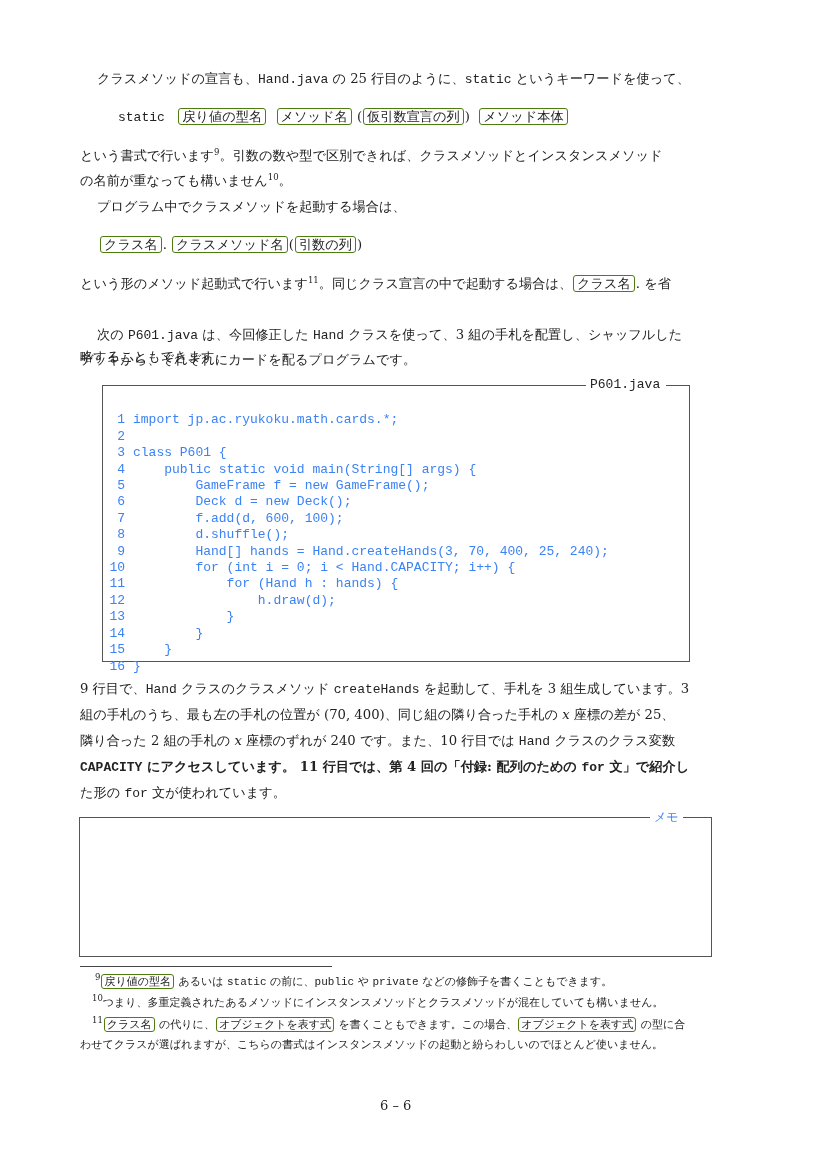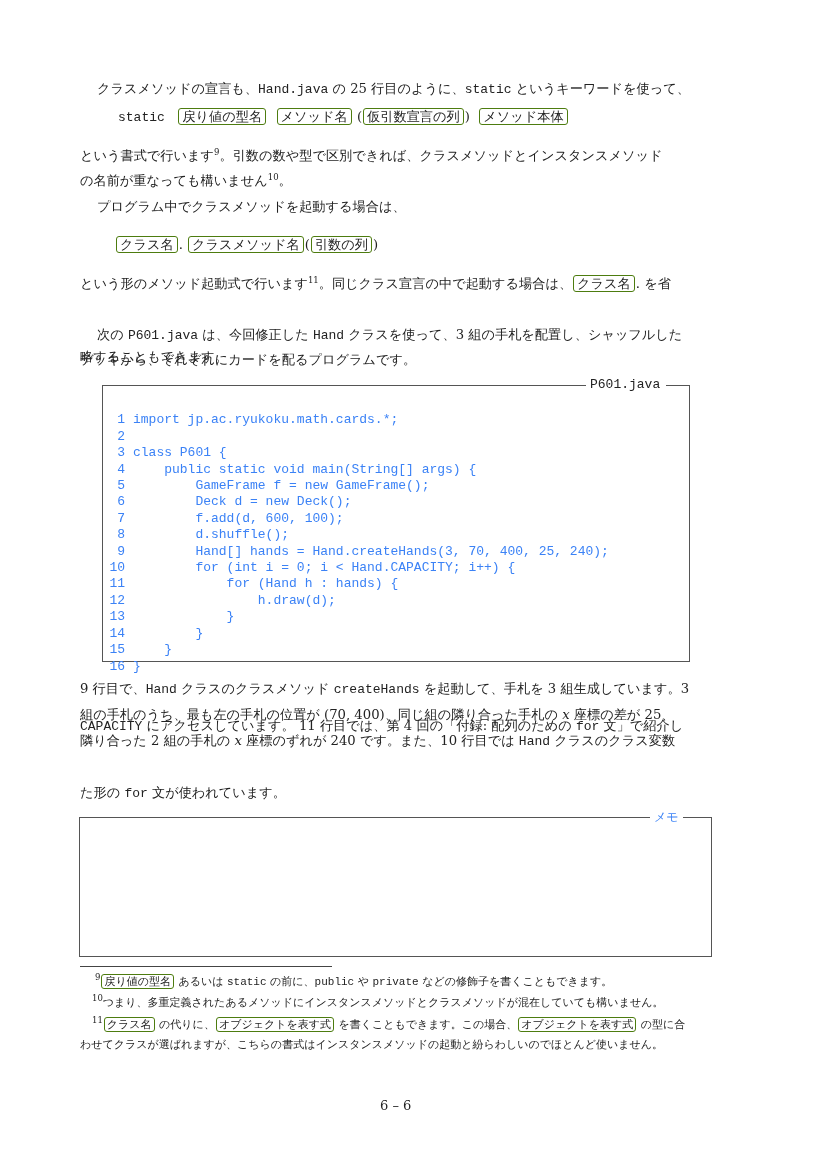--- a/index.html
+++ b/index.html
@@ -27,42 +27,42 @@
     }
     .code .ln { display: inline-block; width: 22px; text-align: right; margin-right: 8px; }
     .fn { position: absolute; white-space: nowrap; font-size: 11px; line-height: 16px; }
     .fn .box { line-height: 13px; padding: 0 2px; }
     .fn .tt { font-size: 11px; }
     .fnrule { position: absolute; left: 80px; top: 966px; width: 252px; border-top: 1px solid #444; }
   </style>
 </head>
 <body>
 
-<div class="line" style="left:97px; top:80px;">
+<div class="line" style="left:97px; top:70px;">
   <span>クラスメソッドの宣言も、</span><span class="tt">Hand.java</span><span> の 25 行目のように、</span><span class="tt">static</span><span> というキーワードを使って、</span>
 </div>
 
 <div class="line" style="left:118px; top:108px;">
   <span class="tt">static</span>&nbsp;&nbsp;
   <span class="box">戻り値の型名</span>&nbsp;
   <span class="box">メソッド名</span>
   <span>(</span><span class="box">仮引数宣言の列</span><span>)</span>&nbsp;
   <span class="box">メソッド本体</span>
 </div>
 
 <div class="line" style="left:80px; top:147px;">
   <span>という書式で行います</span><sup>9</sup><span>。引数の数や型で区別できれば、クラスメソッドとインスタンスメソッド</span>
 </div>
 <div class="line" style="left:80px; top:172px;">
   <span>の名前が重なっても構いません</span><sup>10</sup><span>。</span>
 </div>
 
 <div class="line" style="left:97px; top:198px;">プログラム中でクラスメソッドを起動する場合は、</div>
 
-<div class="line" style="left:115px; top:236px;">
+<div class="line" style="left:99px; top:236px;">
   <span class="box">クラス名</span><span>.</span>
   <span class="box">クラスメソッド名</span><span>(</span><span class="box">引数の列</span><span>)</span>
 </div>
 
 <div class="line" style="left:80px; top:275px;">
   <span>という形のメソッド起動式で行います</span><sup>11</sup><span>。同じクラス宣言の中で起動する場合は、</span><span class="box">クラス名</span><span>. を省</span>
 </div>
 <div class="line" style="left:80px; top:300px;margin-top:48px;">略することもできます。</div>
 
 <div class="line" style="left:97px; top:326px;">
@@ -81,21 +81,21 @@
 
 <div class="line" style="left:80px; top:680px;">
   <span>9 行目で、</span><span class="tt">Hand</span><span> クラスのクラスメソッド </span><span class="tt">createHands</span><span> を起動して、手札を 3 組生成しています。3</span>
 </div>
 <div class="line" style="left:80px; top:706px;">
   <span>組の手札のうち、最も左の手札の位置が (70, 400)、同じ組の隣り合った手札の </span><span class="it">x</span><span> 座標の差が 25、</span>
 </div>
 <div class="line" style="left:80px; top:732px;">
   <span>隣り合った 2 組の手札の </span><span class="it">x</span><span> 座標のずれが 240 です。また、10 行目では </span><span class="tt">Hand</span><span> クラスのクラス変数</span>
 </div>
-<div class="line" style="left:80px; top:717px;">
+<div class="line" style="left:80px; top:758px;font-weight:bold;">
   <span class="tt">CAPACITY</span><span> にアクセスしています。 11 行目では、第 4 回の「付録: 配列のための </span><span class="tt">for</span><span> 文」で紹介し</span>
 </div>
 <div class="line" style="left:80px; top:784px;">
   <span>た形の </span><span class="tt">for</span><span> 文が使われています。</span>
 </div>
 
 <div class="frame" style="left:79px; top:817px; width:631px; height:138px;"></div>
 <div class="frame-title" style="left:650px; top:810px; font-size:12px; color:#3b82f6;">メモ</div>
 
 <div class="fnrule"></div>

